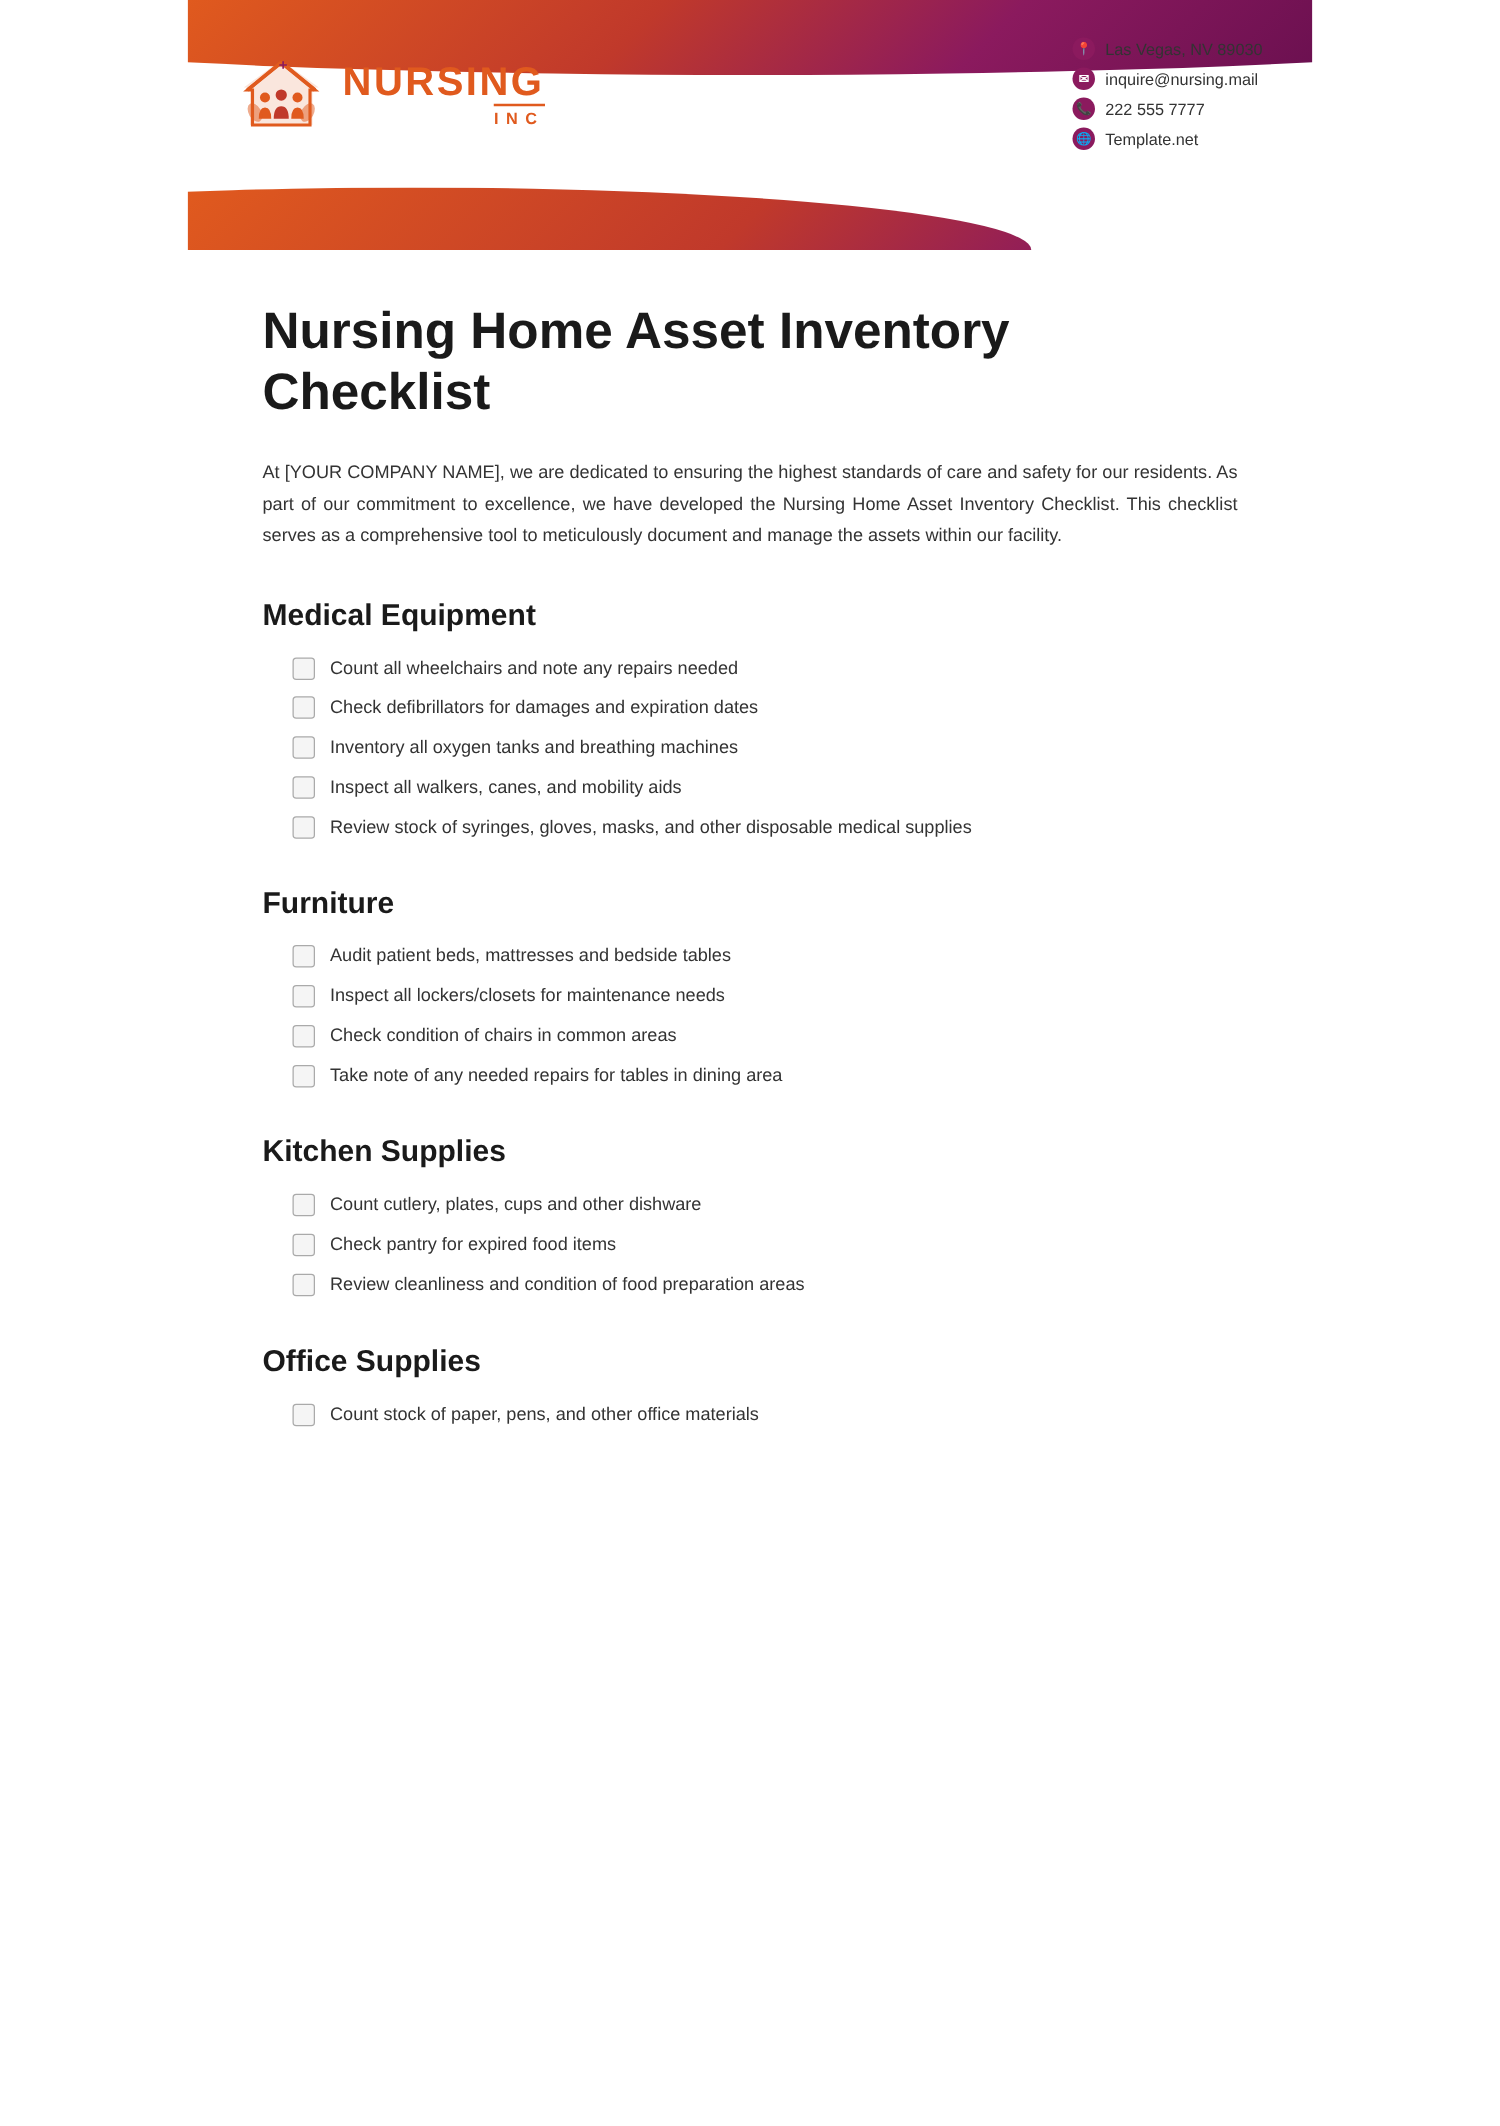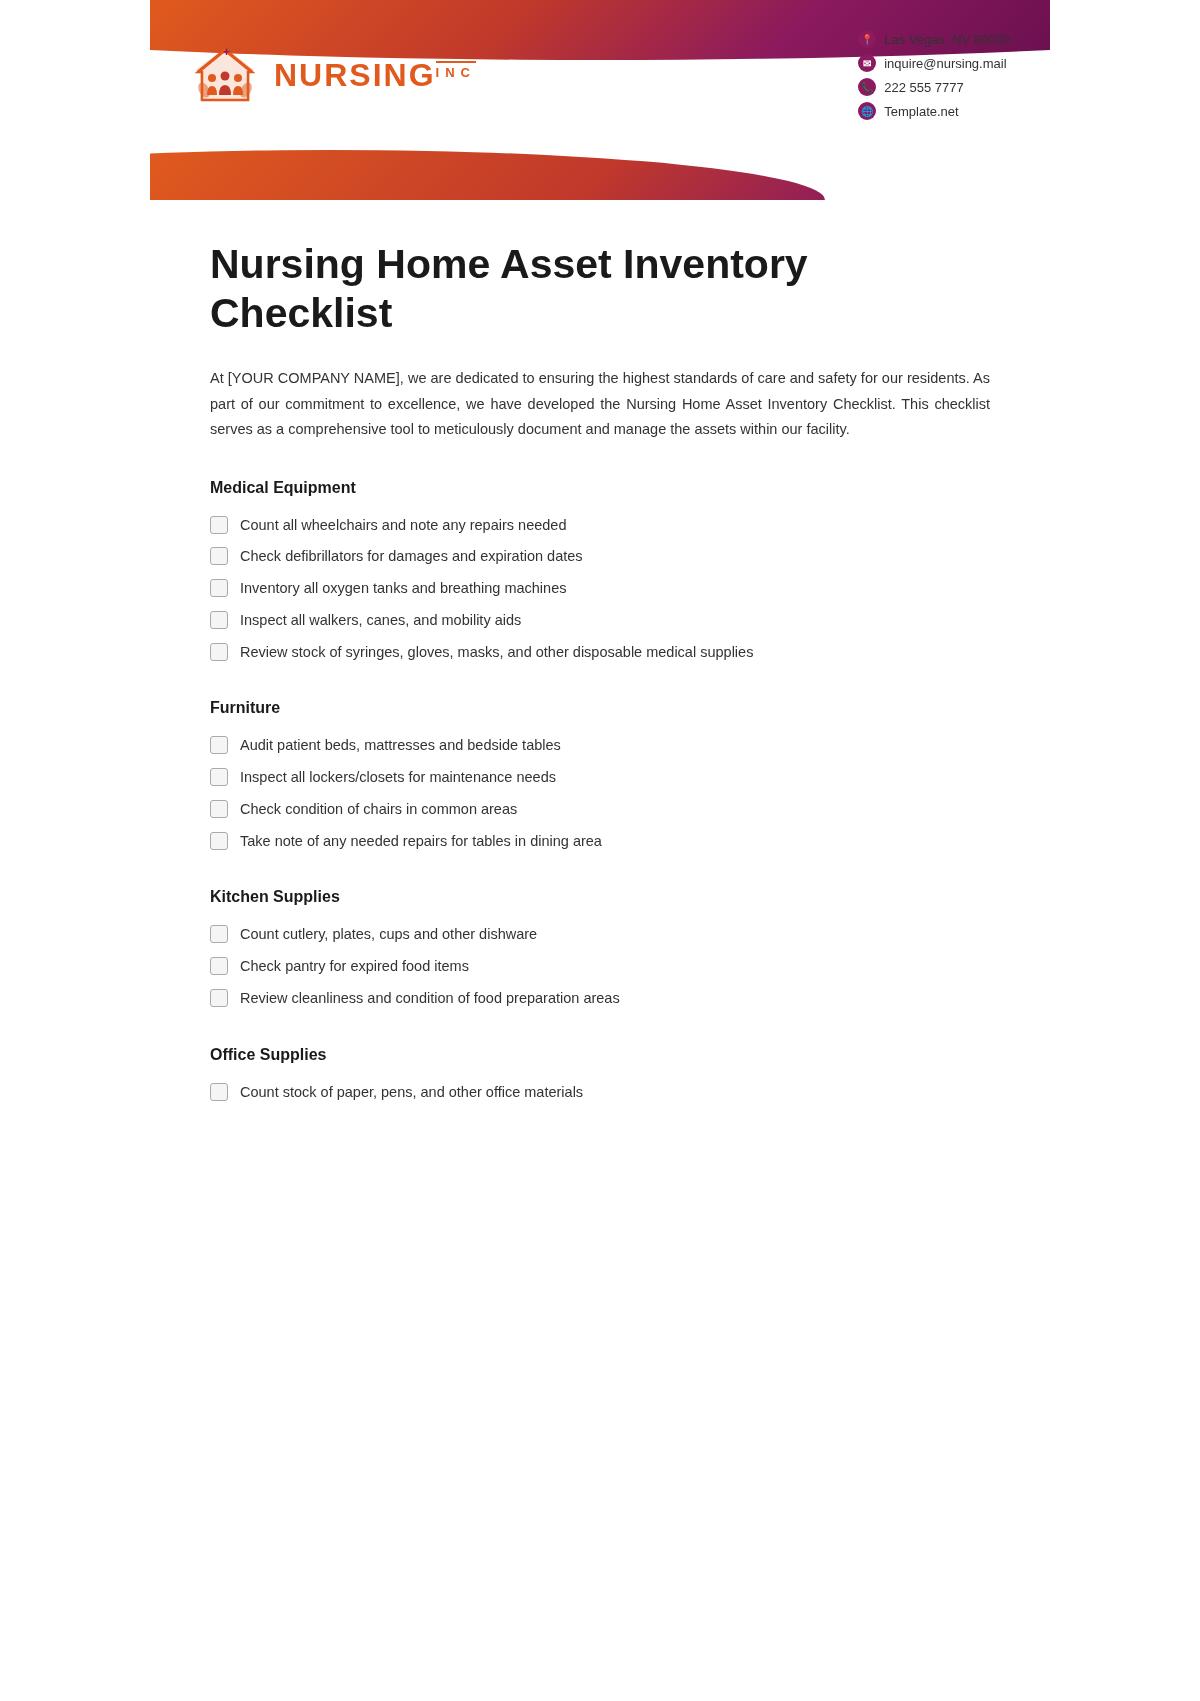--- a/index.html
+++ b/index.html
@@ -44,21 +44,22 @@
       display: flex;
       align-items: center;
       gap: 14px;
     }
     .logo-icon {
       width: 70px;
       height: 70px;
     }
     .logo-text {
       display: flex;
-      flex-direction: row;
+      flex-direction: column;
+      align-items: flex-end;
     }
     .logo-name {
       font-size: 32px;
       font-weight: 900;
       color: #e05a1e;
       letter-spacing: 2px;
       line-height: 1;
     }
     .logo-inc {
       font-size: 13px;
@@ -117,40 +118,41 @@
       color: #333;
       text-align: justify;
       margin-bottom: 36px;
     }
 
     .section {
       margin-bottom: 36px;
     }
 
     .section-title {
-      font-size: 16px;
+      font-size: 24px;
       font-weight: 900;
       color: #1a1a1a;
       margin-bottom: 18px;
     }
 
     .checklist {
       list-style: none;
       display: flex;
       flex-direction: column;
       gap: 10px;
     }
 
     .checklist-item {
       display: flex;
       align-items: flex-start;
       gap: 12px;
       font-size: 14.5px;
       color: #333;
       line-height: 1.5;
+      margin-left: 24px;
     }
 
     .checkbox {
       width: 18px;
       height: 18px;
       border: 1.5px solid #aaa;
       border-radius: 3px;
       flex-shrink: 0;
       margin-top: 1px;
       background: #f5f5f5;

